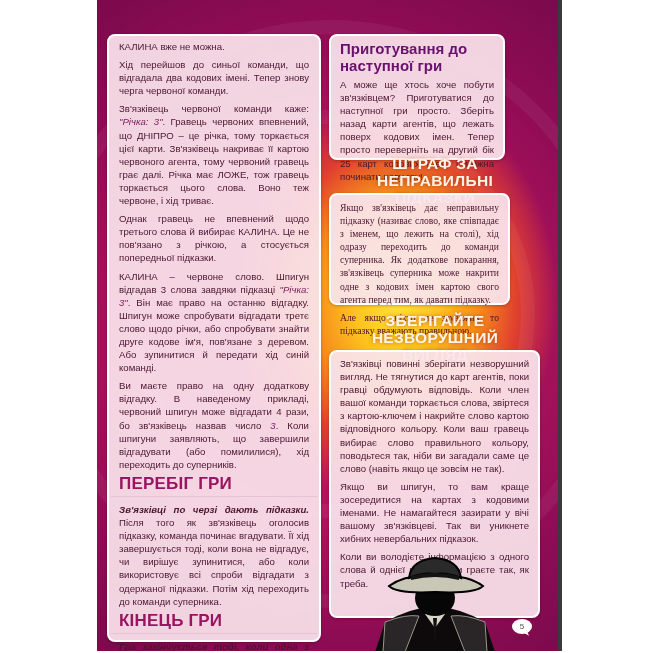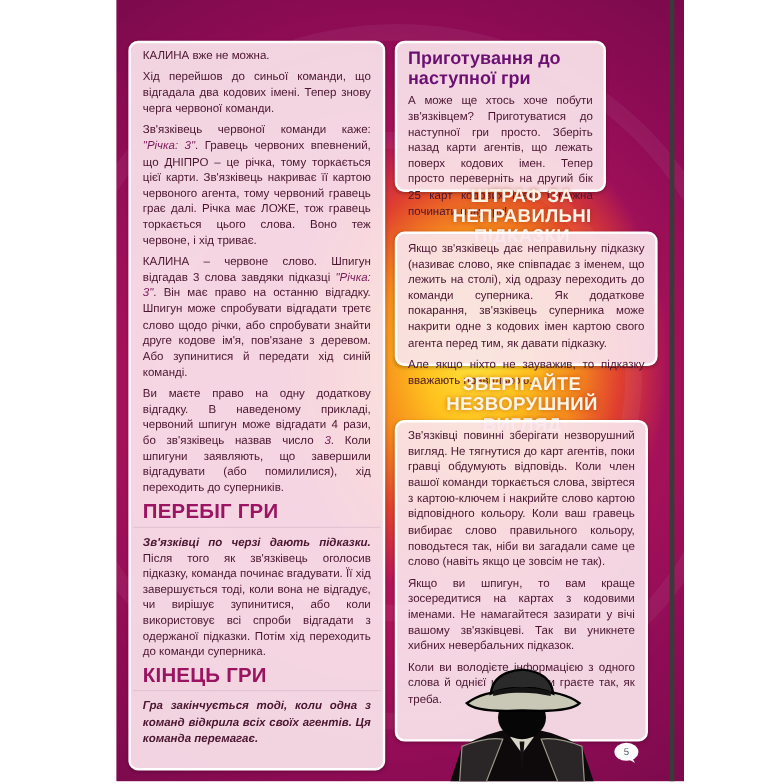--- a/index.html
+++ b/index.html
@@ -2,21 +2,20 @@
 <html><head>
 <meta charset="utf-8">
 <style>
   html, body { margin: 0; padding: 0; background: #ffffff; }
   body { width: 653px; height: 653px; position: relative; overflow: hidden; font-family: "Liberation Sans", sans-serif; }
   .page {
     position: absolute; left: 97px; top: 0; width: 461px; height: 651px; overflow: hidden;
     background:
       radial-gradient(ellipse 200px 260px at 300px 300px, #ffe23a 0%, #ffc21e 22%, #f58a1e 42%, #e0402e 60%, rgba(200,20,90,0) 80%),
       radial-gradient(circle at 230px 330px, #c8185a 0%, #b0145c 45%, #8f0c55 75%, #7a0a4c 100%);
-    padding-left: 12px;
   }
   .edge-right { position: absolute; left: 558px; top: 0; width: 4px; height: 651px; background: #3a3a3a; }
   .ring { position: absolute; border-radius: 50%; border: 14px solid rgba(255,255,255,0.05); }
   .card {
     position: absolute; background: rgba(250, 228, 236, 0.93);
     border: 2px solid #ffffff; border-radius: 8px; box-shadow: 0 1px 3px rgba(0,0,0,0.25);
     box-sizing: border-box; color: #4a1530; font-size: 9.6px; line-height: 13.1px;
   }
   .card p { margin: 0 0 5px 0; text-align: justify; }
   .card .it { font-style: italic; color: #7a1a5a; }
@@ -36,39 +35,40 @@
 <body>
 
 <div class="page">
   <div class="ring" style="left:-60px;top:20px;width:560px;height:560px;"></div>
   <div class="ring" style="left:30px;top:110px;width:380px;height:380px;"></div>
 
   <div class="card" style="left:10px;top:34px;width:214px;height:608px;padding:4px 10px 6px 10px;">
     <p>КАЛИНА вже не можна.</p>
     <p>Хід перейшов до синьої команди, що відгадала два кодових імені. Тепер знову черга червоної команди.</p>
     <p><span>Зв'язківець червоної команди каже: </span><span class="it">"Річка: 3"</span><span>. Гравець червоних впевнений, що ДНІПРО – це річка, тому торкається цієї карти. Зв'язківець накриває її картою червоного агента, тому червоний гравець грає далі. Річка має ЛОЖЕ, тож гравець торкається цього слова. Воно теж червоне, і хід триває.</span></p>
+    <p>Однак гравець не впевнений щодо третього слова й вибирає КАЛИНА. Це не пов'язано з річкою, а стосується попередньої підказки.</p>
     <p><span>КАЛИНА – червоне слово. Шпигун відгадав 3 слова завдяки підказці </span><span class="it">"Річка: 3"</span><span>. Він має право на останню відгадку. Шпигун може спробувати відгадати третє слово щодо річки, або спробувати знайти друге кодове ім'я, пов'язане з деревом. Або зупинитися й передати хід синій команді.</span></p>
     <p><span>Ви маєте право на одну додаткову відгадку. В наведеному прикладі, червоний шпигун може відгадати 4 рази, бо зв'язківець назвав число </span><span class="it">3</span><span>. Коли шпигуни заявляють, що завершили відгадувати (або помилилися), хід переходить до суперників.</span></p>
     <div class="h-left">ПЕРЕБІГ ГРИ</div>
     <div class="divider"></div>
     <p><span class="b">Зв'язківці по черзі дають підказки.</span><span> Після того як зв'язківець оголосив підказку, команда починає вгадувати. Її хід завершується тоді, коли вона не відгадує, чи вирішує зупинитися, або коли використовує всі спроби відгадати з одержаної підказки. Потім хід переходить до команди суперника.</span></p>
     <div class="h-left">КІНЕЦЬ ГРИ</div>
     <div class="divider"></div>
     <p class="b">Гра закінчується тоді, коли одна з команд відкрила всіх своїх агентів. Ця команда перемагає.</p>
 
   </div>
 
   <div class="card" style="left:232px;top:34px;width:176px;height:126px;padding:4px 9px 5px 9px;">
     <div class="h-card">Приготування до наступної гри</div>
     <p>А може ще хтось хоче побути зв'язківцем? Приготуватися до наступної гри просто. Зберіть назад карти агентів, що лежать поверх кодових імен. Тепер просто переверніть на другий бік 25 карт кодових імен, і можна починати нову гру!</p>
   </div>
 
   <div class="h-banner" style="left:245px;top:155px;width:186px;">ШТРАФ ЗА НЕПРАВИЛЬНІ ПІДКАЗКИ</div>
 
-  <div class="card" style="left:232px;top:193px;width:219px;height:112px;padding:6px 9px 5px 9px;">
+  <div class="card" style="left:232px;top:193px;width:181px;height:112px;padding:6px 9px 5px 9px;font-family:Liberation Serif, serif;">
     <p>Якщо зв'язківець дає неправильну підказку (називає слово, яке співпадає з іменем, що лежить на столі), хід одразу переходить до команди суперника. Як додаткове покарання, зв'язківець суперника може накрити одне з кодових імен картою свого агента перед тим, як давати підказку.</p>
     <p>Але якщо ніхто не зауважив, то підказку вважають правильною.</p>
   </div>
 
   <div class="h-banner" style="left:240px;top:312px;width:196px;">ЗБЕРІГАЙТЕ НЕЗВОРУШНИЙ ВИГЛЯД</div>
 
   <div class="card" style="left:232px;top:350px;width:211px;height:268px;padding:5px 9px 5px 9px;">
     <p>Зв'язківці повинні зберігати незворушний вигляд. Не тягнутися до карт агентів, поки гравці обдумують відповідь. Коли член вашої команди торкається слова, звіртеся з картою-ключем і накрийте слово картою відповідного кольору. Коли ваш гравець вибирає слово правильного кольору, поводьтеся так, ніби ви загадали саме це слово (навіть якщо це зовсім не так).</p>
     <p>Якщо ви шпигун, то вам краще зосередитися на картах з кодовими іменами. Не намагайтеся зазирати у вічі вашому зв'язківцеві. Так ви уникнете хибних невербальних підказок.</p>
     <p>Коли ви володієте інформацією з одного слова й однієї цифри – ви граєте так, як треба.</p>

